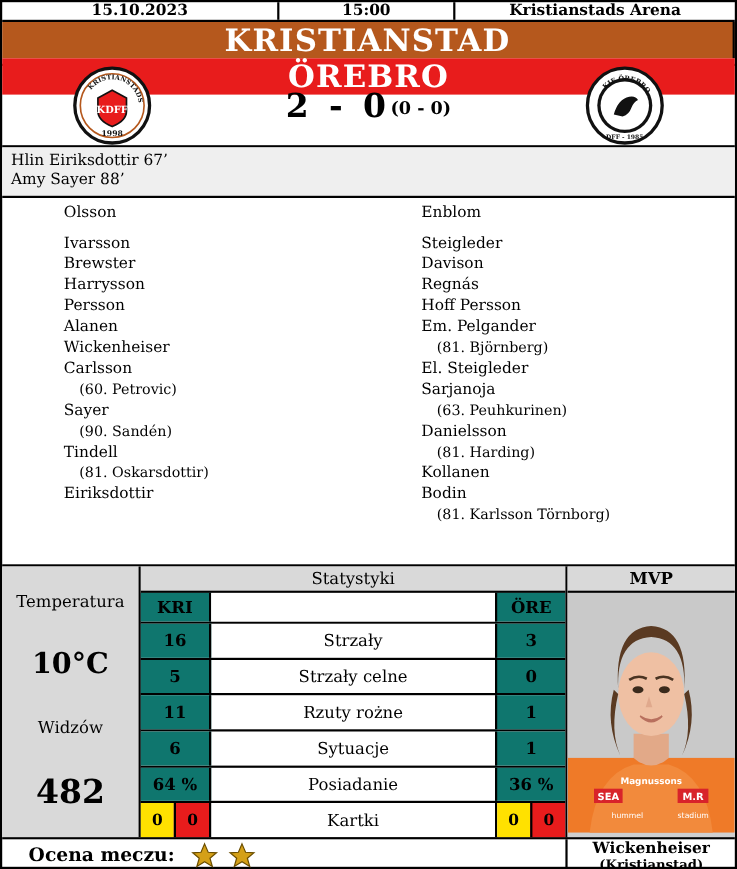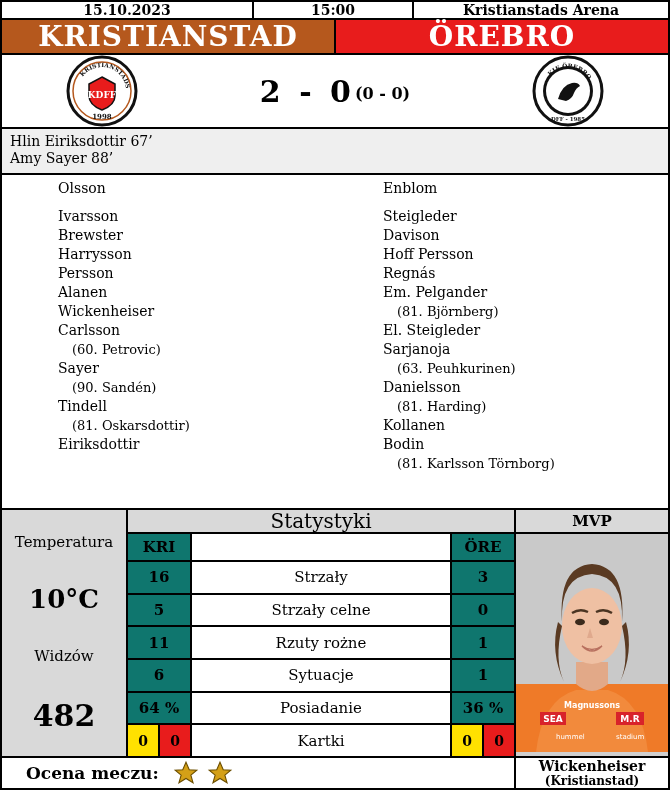--- a/index.html
+++ b/index.html
@@ -33,20 +33,21 @@
   .info-cell + .info-cell { border-left: 2px solid #000; }
   .info-date { flex: 0 0 250px; text-align: right; }
   .info-time { flex: 0 0 160px; }
   .info-venue { flex: 1 1 auto; }
 
   
   .team-bar {
     display: flex;
     height: 40px;
     border-bottom: 2px solid #000;
+    flex-direction: column;
   }
   .team-name {
     flex: 1 1 0;
     display: flex; align-items: center; justify-content: center;
     color: #fff;
     font-size: 28px;
     font-weight: bold;
     letter-spacing: 1px;
     font-family: "DejaVu Serif", serif;
   }
@@ -117,21 +118,21 @@
   }
   .weather-label { font-size: 15px; }
   .weather-value { font-size: 26px; font-weight: bold; }
   .attendance-value { font-size: 30px; font-weight: bold; }
 
   .stats-col { flex: 1 1 auto; display: flex; flex-direction: column; }
   .stats-title {
     background: #d9d9d9;
     border-bottom: 2px solid #000;
     text-align: center;
-    font-size: 20px;
+    font-size: 15px;
     height: 24px; line-height: 22px;
   }
   .stats-head {
     display: flex;
     height: 28px;
     border-bottom: 2px solid #000;
     font-weight: bold;
     font-size: 15px;
   }
   .stats-row {
@@ -282,22 +283,22 @@
       <div class="sub">(90. Sandén)</div>
       <div class="player">Tindell</div>
       <div class="sub">(81. Oskarsdottir)</div>
       <div class="player">Eiriksdottir</div>
     </div>
     <div class="lineup-col away">
       <div class="player">Enblom</div>
       <div style="height:9px"></div>
       <div class="player">Steigleder</div>
       <div class="player">Davison</div>
+      <div class="player">Regnás</div>
       <div class="player">Hoff Persson</div>
-      <div class="player">Regnás</div>
       <div class="player">Em. Pelgander</div>
       <div class="sub">(81. Björnberg)</div>
       <div class="player">El. Steigleder</div>
       <div class="player">Sarjanoja</div>
       <div class="sub">(63. Peuhkurinen)</div>
       <div class="player">Danielsson</div>
       <div class="sub">(81. Harding)</div>
       <div class="player">Kollanen</div>
       <div class="player">Bodin</div>
       <div class="sub">(81. Karlsson Törnborg)</div>

